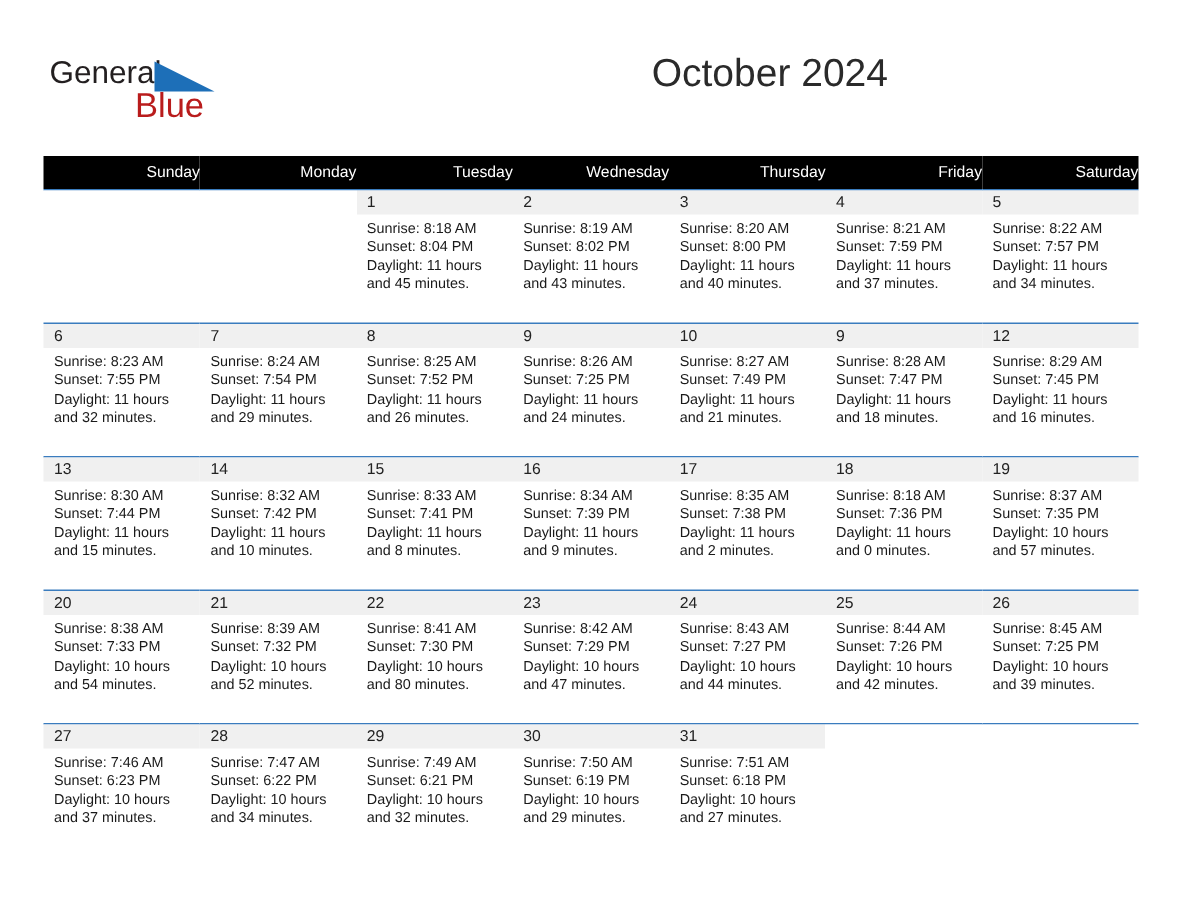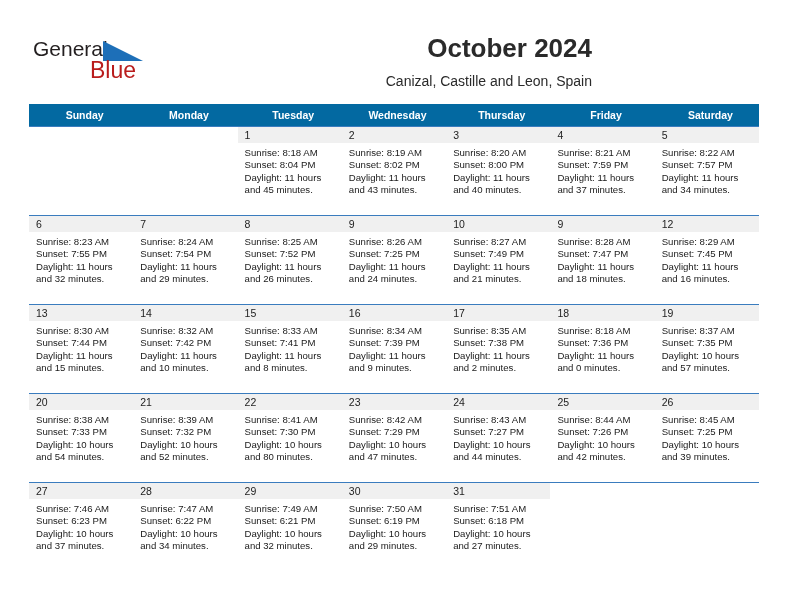--- a/index.html
+++ b/index.html
@@ -67,21 +67,21 @@
     position: absolute;
     right: 36px;
     top: 32px;
     text-align: right;
   }
   .cal-title {
     font-size: 26px;
     color: #2a2a2a;
     line-height: 32px;
     white-space: nowrap;
-    font-weight: bold;
+    font-weight: normal;
     margin: 0;
   }
   .cal-subtitle {
     font-size: 14px;
     color: #2a2a2a;
     line-height: 22px;
     margin: 6px 0 0 0;
     white-space: nowrap;
     font-weight: normal;
   }
@@ -89,25 +89,25 @@
   
   .calendar {
     position: absolute;
     left: 29px;
     top: 104px;
     width: 730px;
     border-collapse: collapse;
     table-layout: fixed;
   }
   .calendar th {
-    background: #0369a1;
+    background: #000000;
     color: #ffffff;
     font-size: 10.5px;
-    font-weight: bold;
-    text-align: center;
+    font-weight: normal;
+    text-align: right;
     padding: 5px 0 5px 7px;
     height: 12px;
     border: none;
   }
   .calendar td {
     vertical-align: top;
     padding: 0;
     border: none;
     width: 104.28px;
     height: 89px;
@@ -151,21 +151,20 @@
   <div class="header">
 
     <div class="brand">
       <span class="brand-general">General</span>
       <span class="brand-tri"></span>
       <span class="brand-blue">Blue</span>
     </div>
 
     <div class="title-block">
       <h1 class="cal-title">October 2024</h1>
-      <h2 class="cal-subtitle">Canizal, Castille and Leon, Spain</h2>
     </div>
 
   </div>
 
   <table class="calendar">
     <thead>
       <tr>
         <th>Sunday</th>
         <th>Monday</th>
         <th>Tuesday</th>

